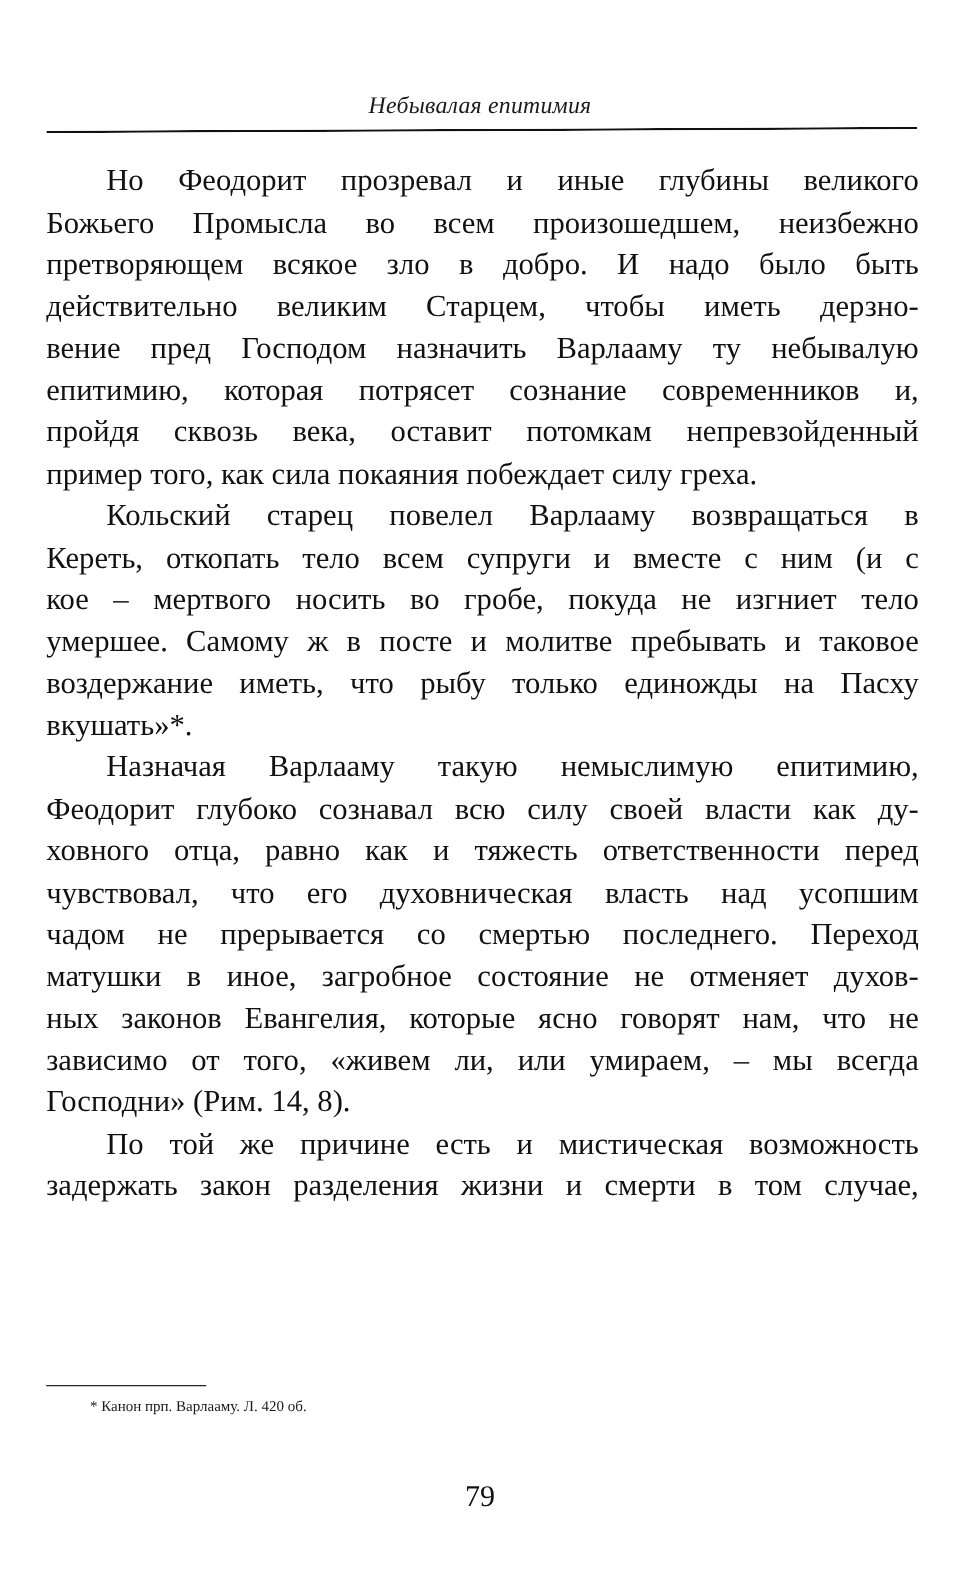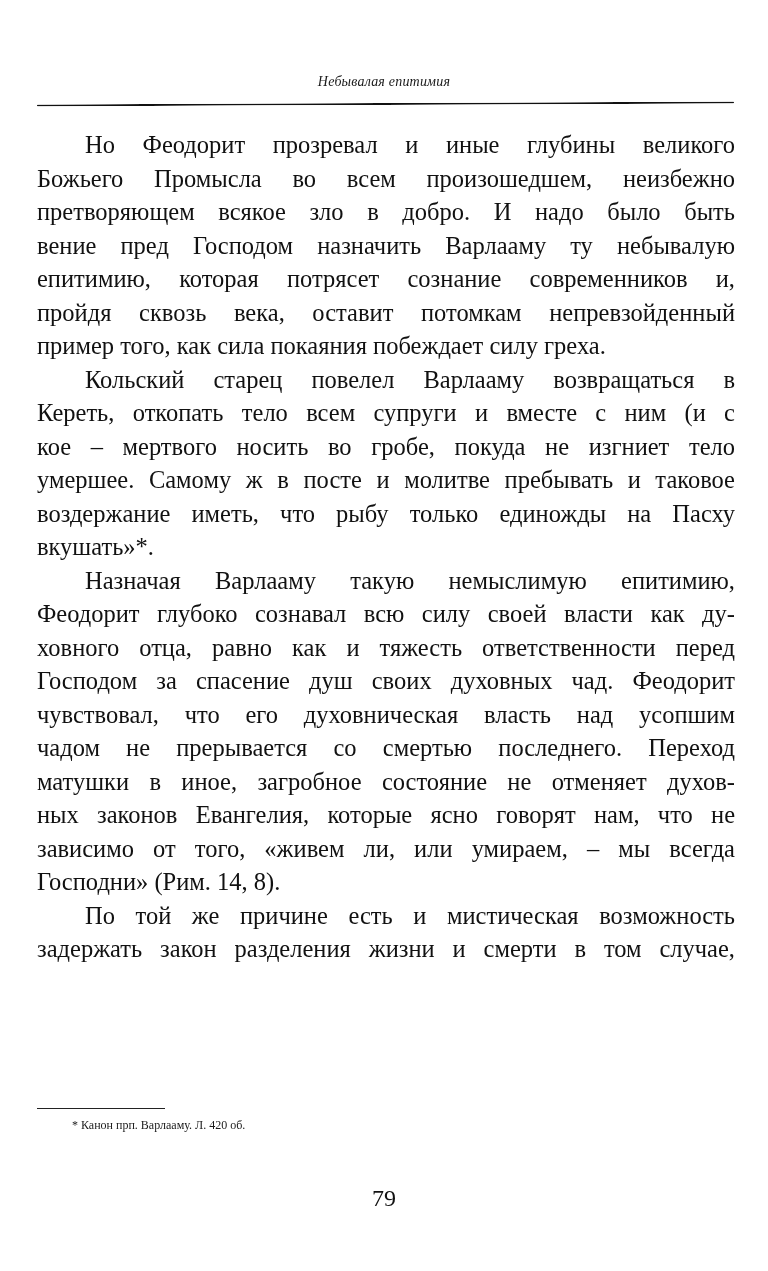--- a/index.html
+++ b/index.html
@@ -1,19 +1,19 @@
 <!DOCTYPE html>
 <html><head>
 <meta charset="utf-8">
 <style>
   html, body { margin: 0; padding: 0; background: #ffffff; }
   body { width: 768px; height: 1271px; position: relative; overflow: hidden;
          font-family: "Liberation Serif", "DejaVu Serif", serif; color: #111; }
   .running-head { position: absolute; top: 74px; left: 0; width: 768px; text-align: center;
-         font-style: italic; font-size: 14px; letter-spacing: 0.2px; color: #1a1a1a; }
+         font-style: italic; font-size: 19px; letter-spacing: 0.2px; color: #1a1a1a; }
   .head-rule { position: absolute; top: 103px; left: 37px; width: 697px; height: 0;
          border-top: 2.5px solid #111; transform: skewY(-0.25deg); border-radius: 2px; }
   .body-text { position: absolute; top: 128px; left: 37px; width: 698px; }
   .line { display: block; height: 33.5px; line-height: 33.5px; font-size: 24.5px;
           white-space: nowrap; text-align: justify; text-align-last: justify; }
   .line.indent { padding-left: 48px; }
   .line.last { text-align-last: left; }
   .fn-rule { position: absolute; top: 1108px; left: 37px; width: 128px; height: 0;
          border-top: 1.5px solid #222; }
   .footnote { position: absolute; top: 1118px; left: 72px; font-size: 12px; color: #1a1a1a; }
@@ -25,40 +25,40 @@
 
 <div class="running-head">Небывалая епитимия</div>
 <div class="head-rule"></div>
 
 <div class="body-text">
 
   <div>
     <span class="line indent">Но Феодорит прозревал и иные глубины великого</span>
     <span class="line">Божьего Промысла во всем произошедшем, неизбежно</span>
     <span class="line">претворяющем всякое зло в добро. И надо было быть</span>
+    <span class="line">действительно великим Старцем, чтобы иметь дерзно-</span>
     <span class="line">вение пред Господом назначить Варлааму ту небывалую</span>
     <span class="line">епитимию, которая потрясет сознание современников и,</span>
     <span class="line">пройдя сквозь века, оставит потомкам непревзойденный</span>
     <span class="line last">пример того, как сила покаяния побеждает силу греха.</span>
   </div>
 
   <div>
     <span class="line indent">Кольский старец повелел Варлааму возвращаться в</span>
     <span class="line">Кереть, откопать тело всем супруги и вместе с ним (и с</span>
     <span class="line">кое – мертвого носить во гробе, покуда не изгниет тело</span>
     <span class="line">умершее. Самому ж в посте и молитве пребывать и таковое</span>
     <span class="line">воздержание иметь, что рыбу только единожды на Пасху</span>
     <span class="line last">вкушать»*.</span>
   </div>
 
   <div>
     <span class="line indent">Назначая Варлааму такую немыслимую епитимию,</span>
     <span class="line">Феодорит глубоко сознавал всю силу своей власти как ду-</span>
     <span class="line">ховного отца, равно как и тяжесть ответственности перед</span>
-    <span class="line">Господом за спасение душ своих духовных чад. Феодорит</span>
     <span class="line">чувствовал, что его духовническая власть над усопшим</span>
     <span class="line">чадом не прерывается со смертью последнего. Переход</span>
     <span class="line">матушки в иное, загробное состояние не отменяет духов-</span>
     <span class="line">ных законов Евангелия, которые ясно говорят нам, что не</span>
     <span class="line">зависимо от того, «живем ли, или умираем, – мы всегда</span>
     <span class="line last">Господни» (Рим. 14, 8).</span>
   </div>
 
   <div>
     <span class="line indent">По той же причине есть и мистическая возможность</span>

